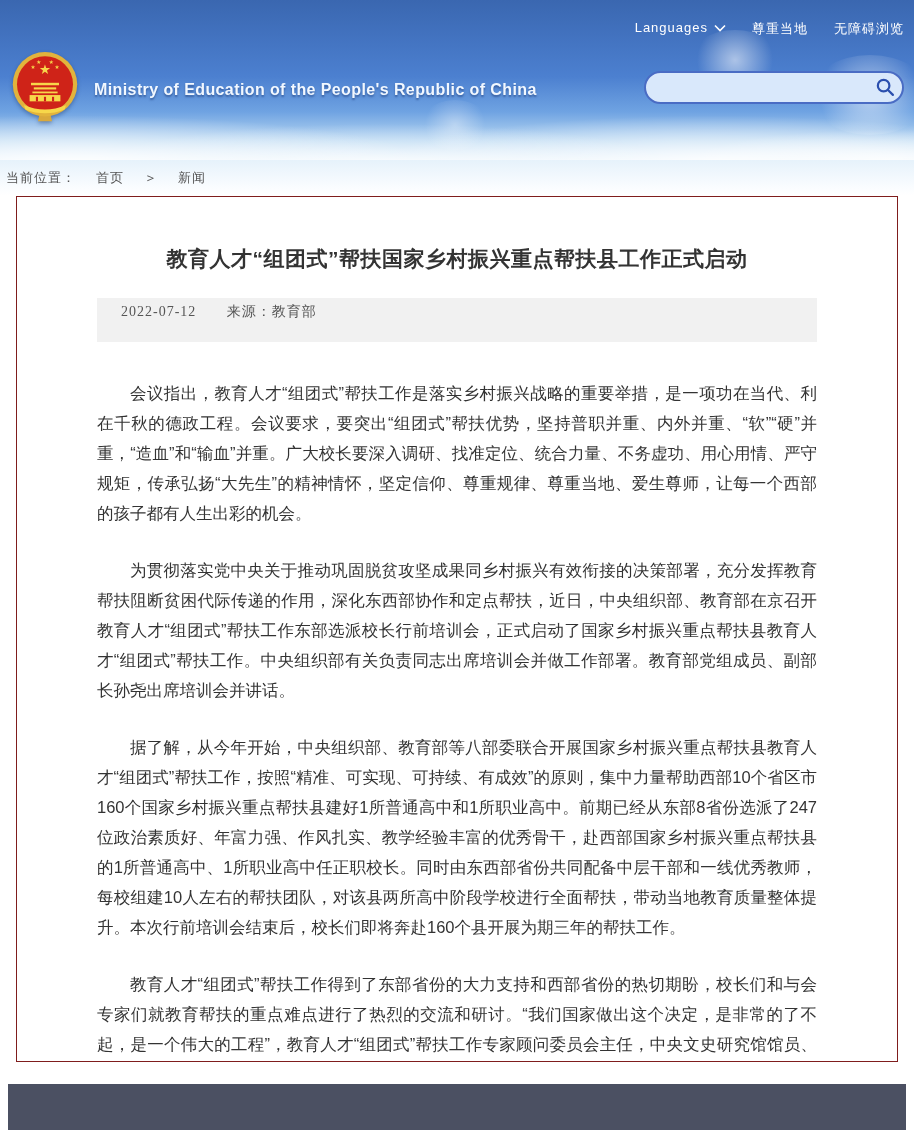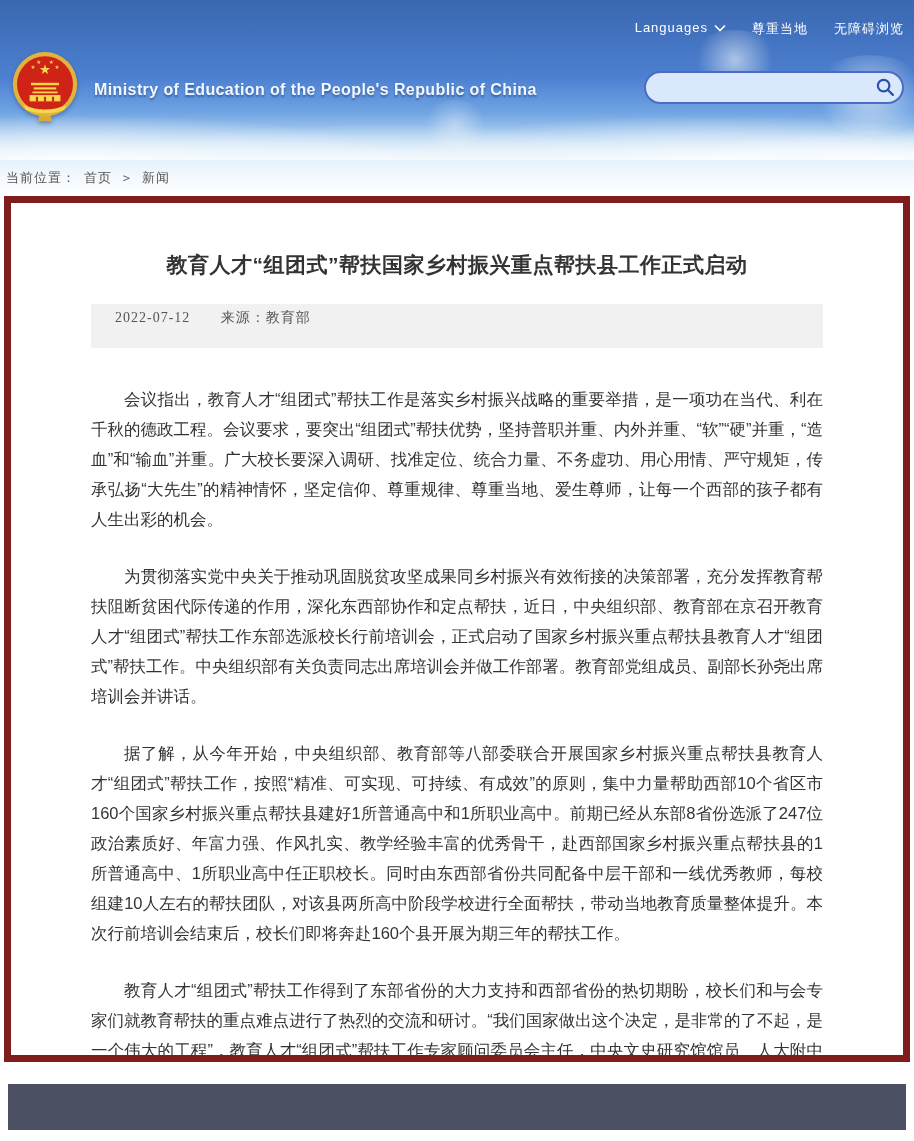--- a/index.html
+++ b/index.html
@@ -65,30 +65,30 @@
   .search-btn {
     position:absolute; right:5px; top:4px; width:28px; height:25px;
     background:transparent; border:none; padding:0; cursor:pointer;
     display:flex; align-items:center; justify-content:center;
   }
 
   
   .breadcrumb-band {
     height:36px;
     background:linear-gradient(180deg,#e6f2fb 0%, #fbfdff 80%, #ffffff 100%);
-    display:flex; align-items:center; gap:8px;
+    display:flex; align-items:center; gap:20px;
     padding-left:6px;
     font-size:13px; color:#555; letter-spacing:1px;
   }
   .breadcrumb-band .blink { color:#555; text-decoration:none; cursor:pointer; }
 
   
   .content-box {
-    margin:0 4px; height:866px;
-    background:#fff; border:7px solid #7f1d1d;
+    margin:0 16px; height:866px;
+    background:#fff; border:1px solid #7f1d1d;
     padding:48px 80px 28px; overflow:hidden;
   }
   .article-title {
     margin:0 0 25px; text-align:center;
     font-size:21px; font-weight:bold; color:#333; letter-spacing:.5px;
   }
   .meta-bar {
     background:#f1f1f1; height:44px; line-height:28px;
     font-family:"Liberation Serif", serif;
     font-size:14px; color:#555; padding-left:24px; letter-spacing:1px;

